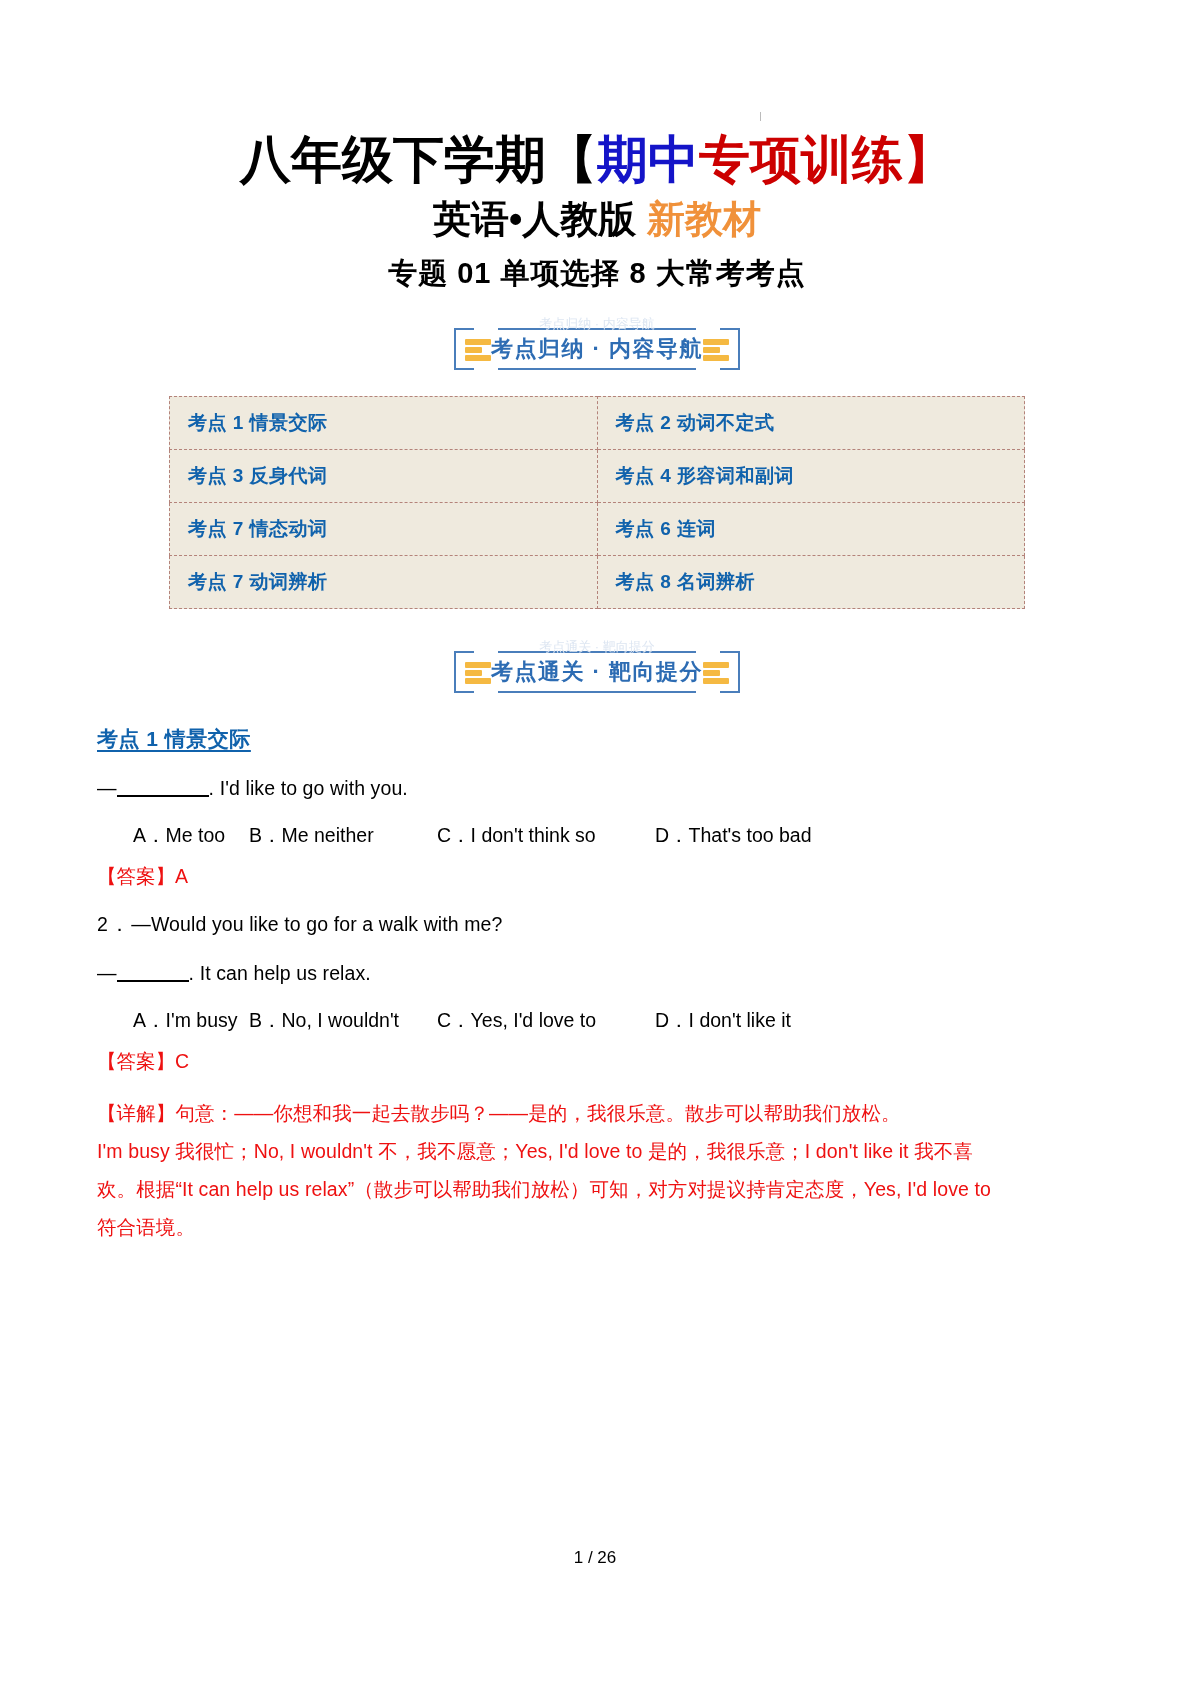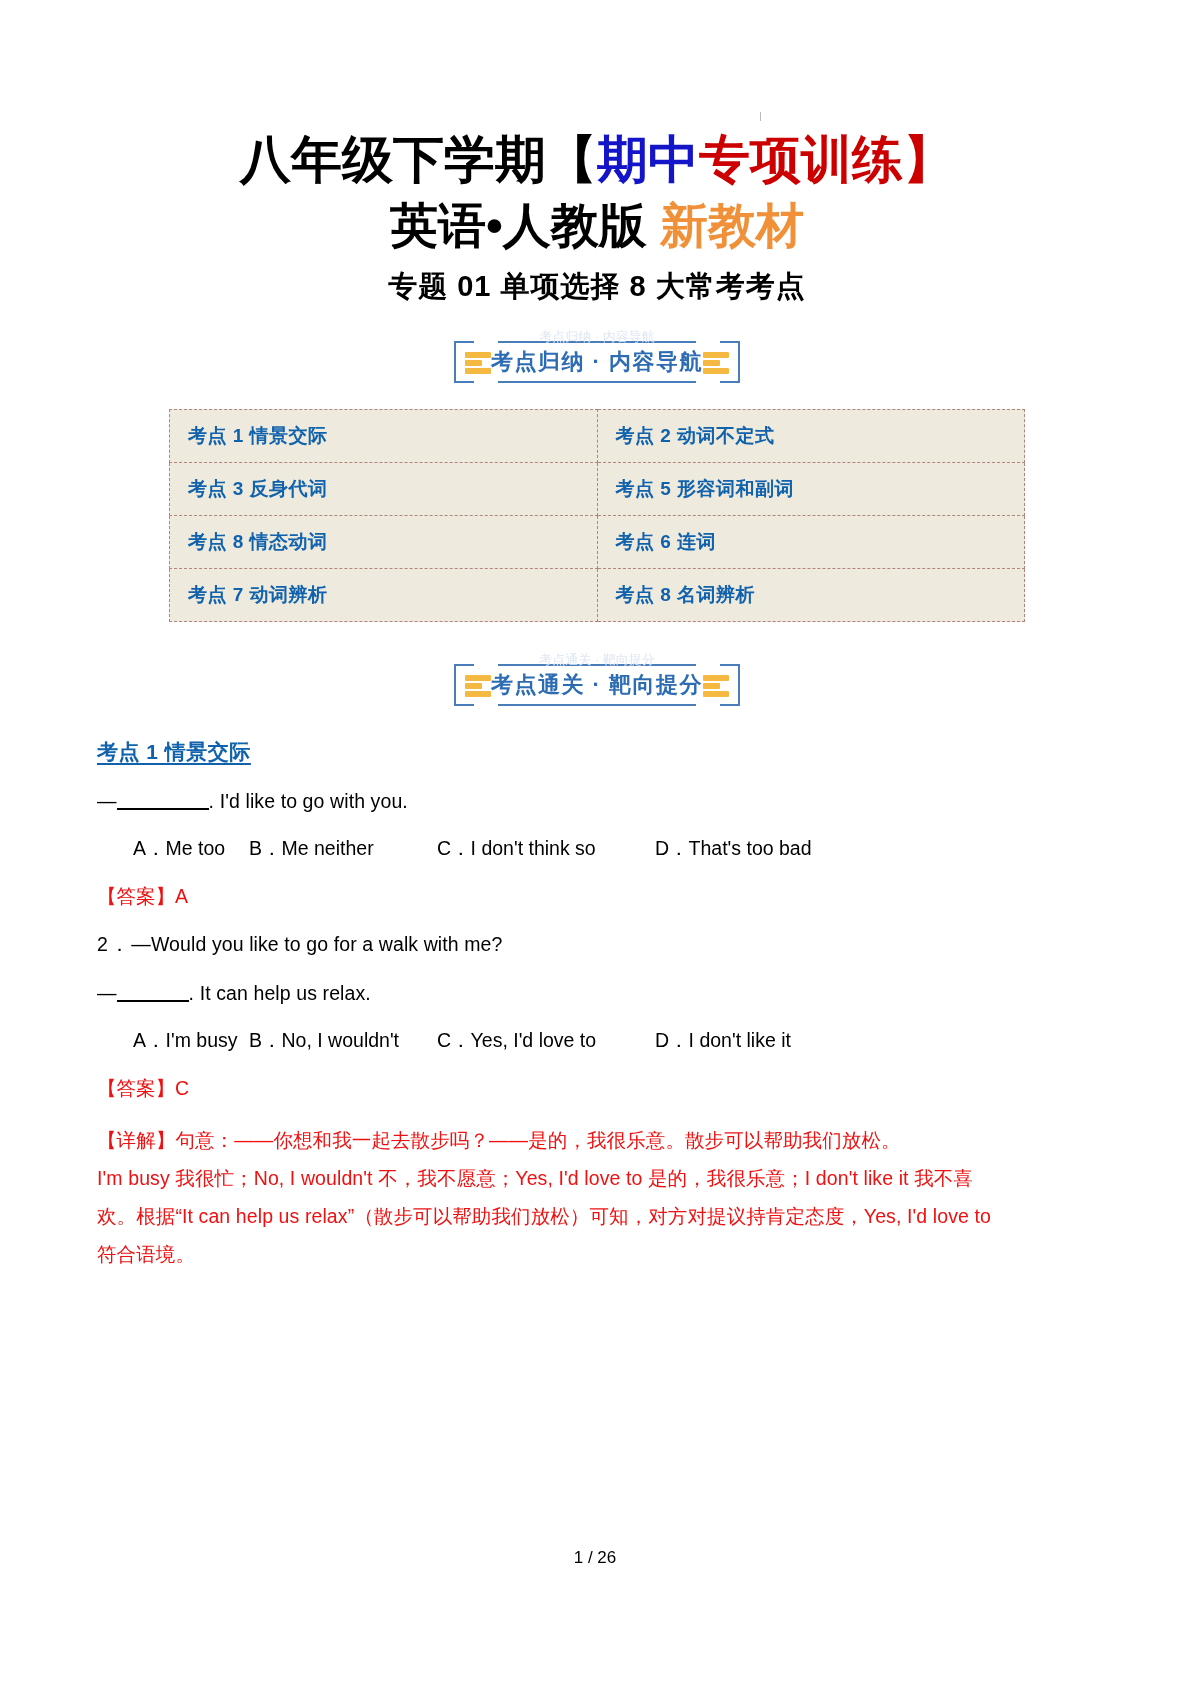--- a/index.html
+++ b/index.html
@@ -39,21 +39,21 @@
     letter-spacing: 0px;
     margin-top: 128px;
     white-space: nowrap;
   }
   .title-main .t-black { color: #000000; }
   .title-main .t-blue  { color: #1414c8; }
   .title-main .t-red   { color: #cc0000; }
 
   .title-sub {
     text-align: center;
-    font-size: 48px;
+    font-size: 38px;
     font-weight: bold;
     line-height: 1.28;
     margin-top: 4px;
     white-space: nowrap;
   }
   .title-sub .s-black { color: #000000; }
   .title-sub .s-orange { color: #f0913a; }
 
   .title-topic {
     text-align: center;
@@ -194,21 +194,21 @@
     gap: 8px;
   }
   .opts span.opt { display: inline-block; }
   .opt-a { width: 108px; }
   .opt-b { width: 180px; }
   .opt-c { width: 210px; }
 
   .ans {
     color: #ee1111;
     font-size: 19.5px;
-    margin-top: 21px;
+    margin-top: 14px;
     line-height: 1.35;
   }
   .exp {
     color: #ee1111;
     font-size: 19.5px;
     margin-top: 20px;
     line-height: 1.95;
     letter-spacing: 0.1px;
     max-width: 915px;
   }
@@ -270,24 +270,24 @@
     </div>
 
     <table class="toc">
       <tbody>
         <tr>
           <td>考点 1  情景交际</td>
           <td>考点 2  动词不定式</td>
         </tr>
         <tr>
           <td>考点 3  反身代词</td>
-          <td>考点 5  形容词和副词</td>
+          <td>考点 4  形容词和副词</td>
         </tr>
         <tr>
-          <td>考点 8  情态动词</td>
+          <td>考点 7  情态动词</td>
           <td>考点 6  连词</td>
         </tr>
         <tr>
           <td>考点 7  动词辨析</td>
           <td>考点 8  名词辨析</td>
         </tr>
       </tbody>
     </table>
 
     <div class="banner-wrap" style="margin-top:42px;">

